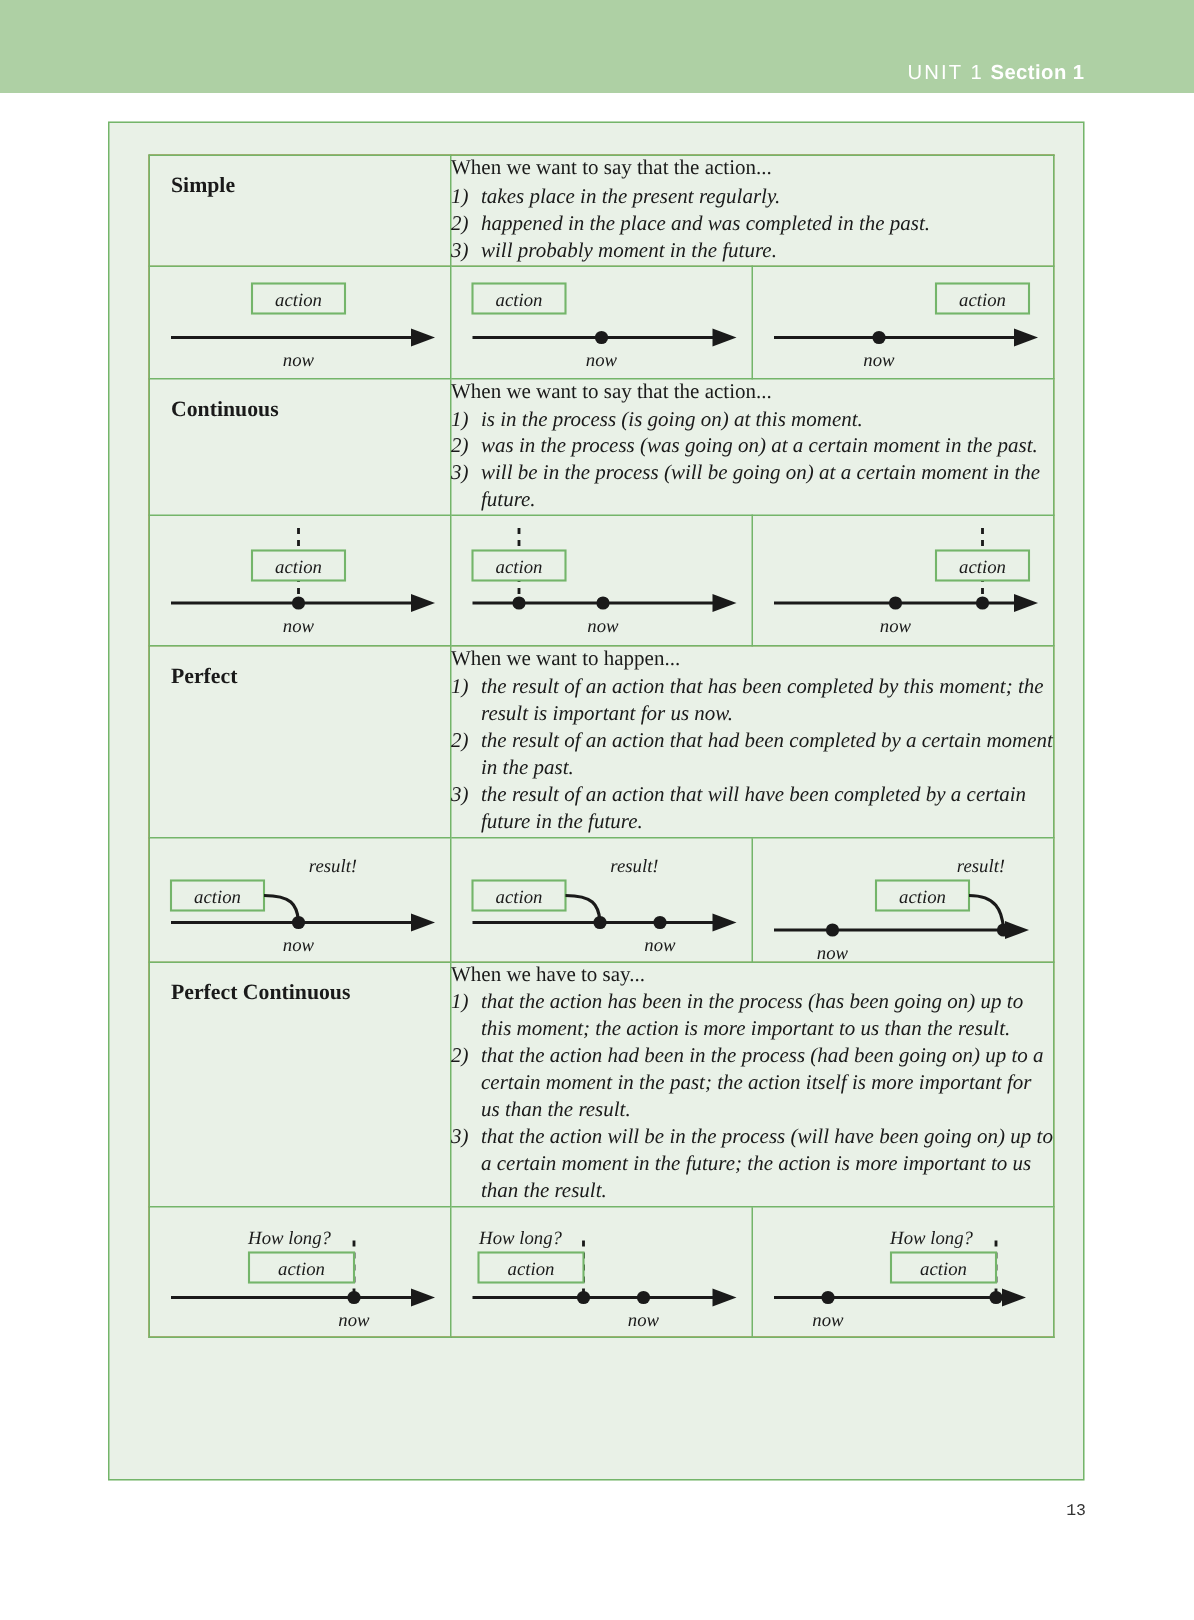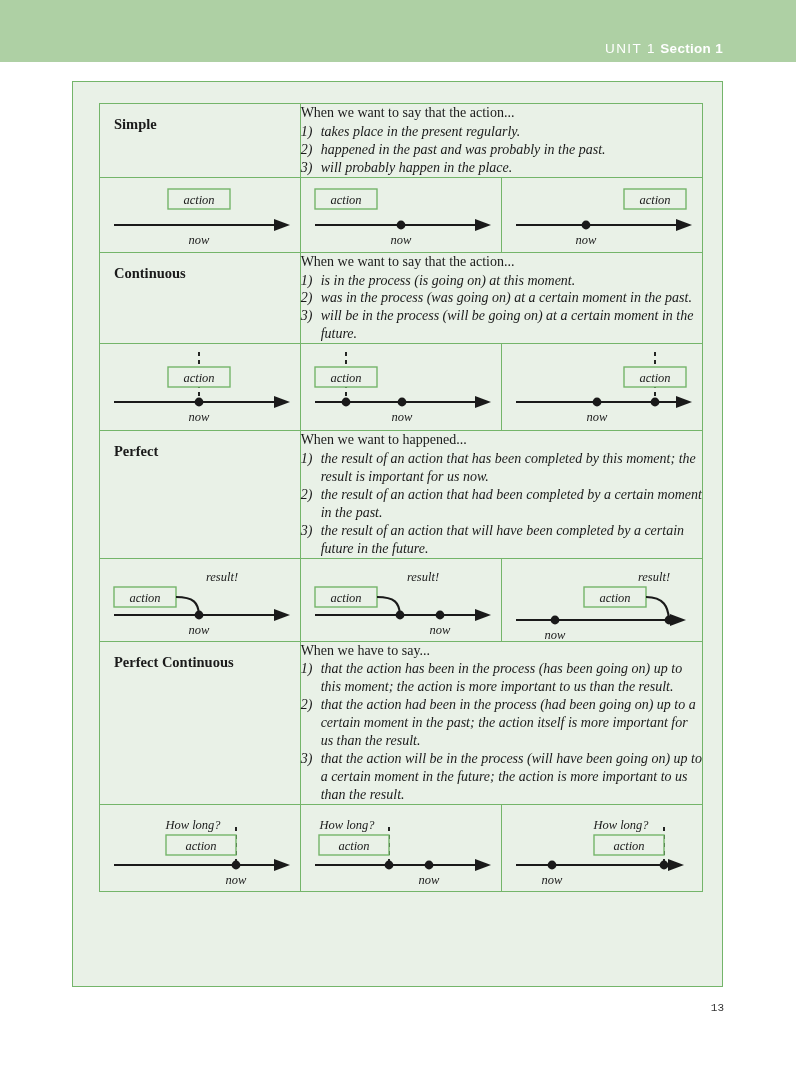--- a/index.html
+++ b/index.html
@@ -132,22 +132,22 @@
   <tbody>
 
   <tr>
     <td class="col-a">
       <div class="tense-name">Simple</div>
     </td>
     <td class="desc-cell" colspan="2">
       <p class="desc-lead">When we want to say that the action...</p>
       <ol class="desc-list">
         <li>takes place in the present regularly.</li>
-        <li>happened in the past and was probably in the past.</li>
-        <li>will probably happen in the place.</li>
+        <li>happened in the place and was completed in the past.</li>
+        <li>will probably moment in the future.</li>
       </ol>
     </td>
   </tr>
 
   <tr>
     <td class="col-a tl-cell">
       <svg class="tl-svg" width="199" height="74" viewBox="0 0 199 74">
         <rect class="tl-box" x="68" y="11" width="62" height="20"></rect>
         <text class="tl-action-text" x="99" y="26" text-anchor="middle">action</text>
         <line class="tl-axis" x1="14" y1="47" x2="178" y2="47"></line>
@@ -227,21 +227,21 @@
         <text class="tl-label" x="95" y="77" text-anchor="middle">now</text>
       </svg>
     </td>
   </tr>
 
   <tr>
     <td class="col-a">
       <div class="tense-name">Perfect</div>
     </td>
     <td class="desc-cell" colspan="2">
-      <p class="desc-lead">When we want to happened...</p>
+      <p class="desc-lead">When we want to happen...</p>
       <ol class="desc-list">
         <li>the result of an action that has been completed by this moment; the result is important for us now.</li>
         <li>the result of an action that had been completed by a certain moment in the past.</li>
         <li>the result of an action that will have been completed by a certain future in the future.</li>
       </ol>
     </td>
   </tr>
 
   <tr>
     <td class="col-a tl-cell">

